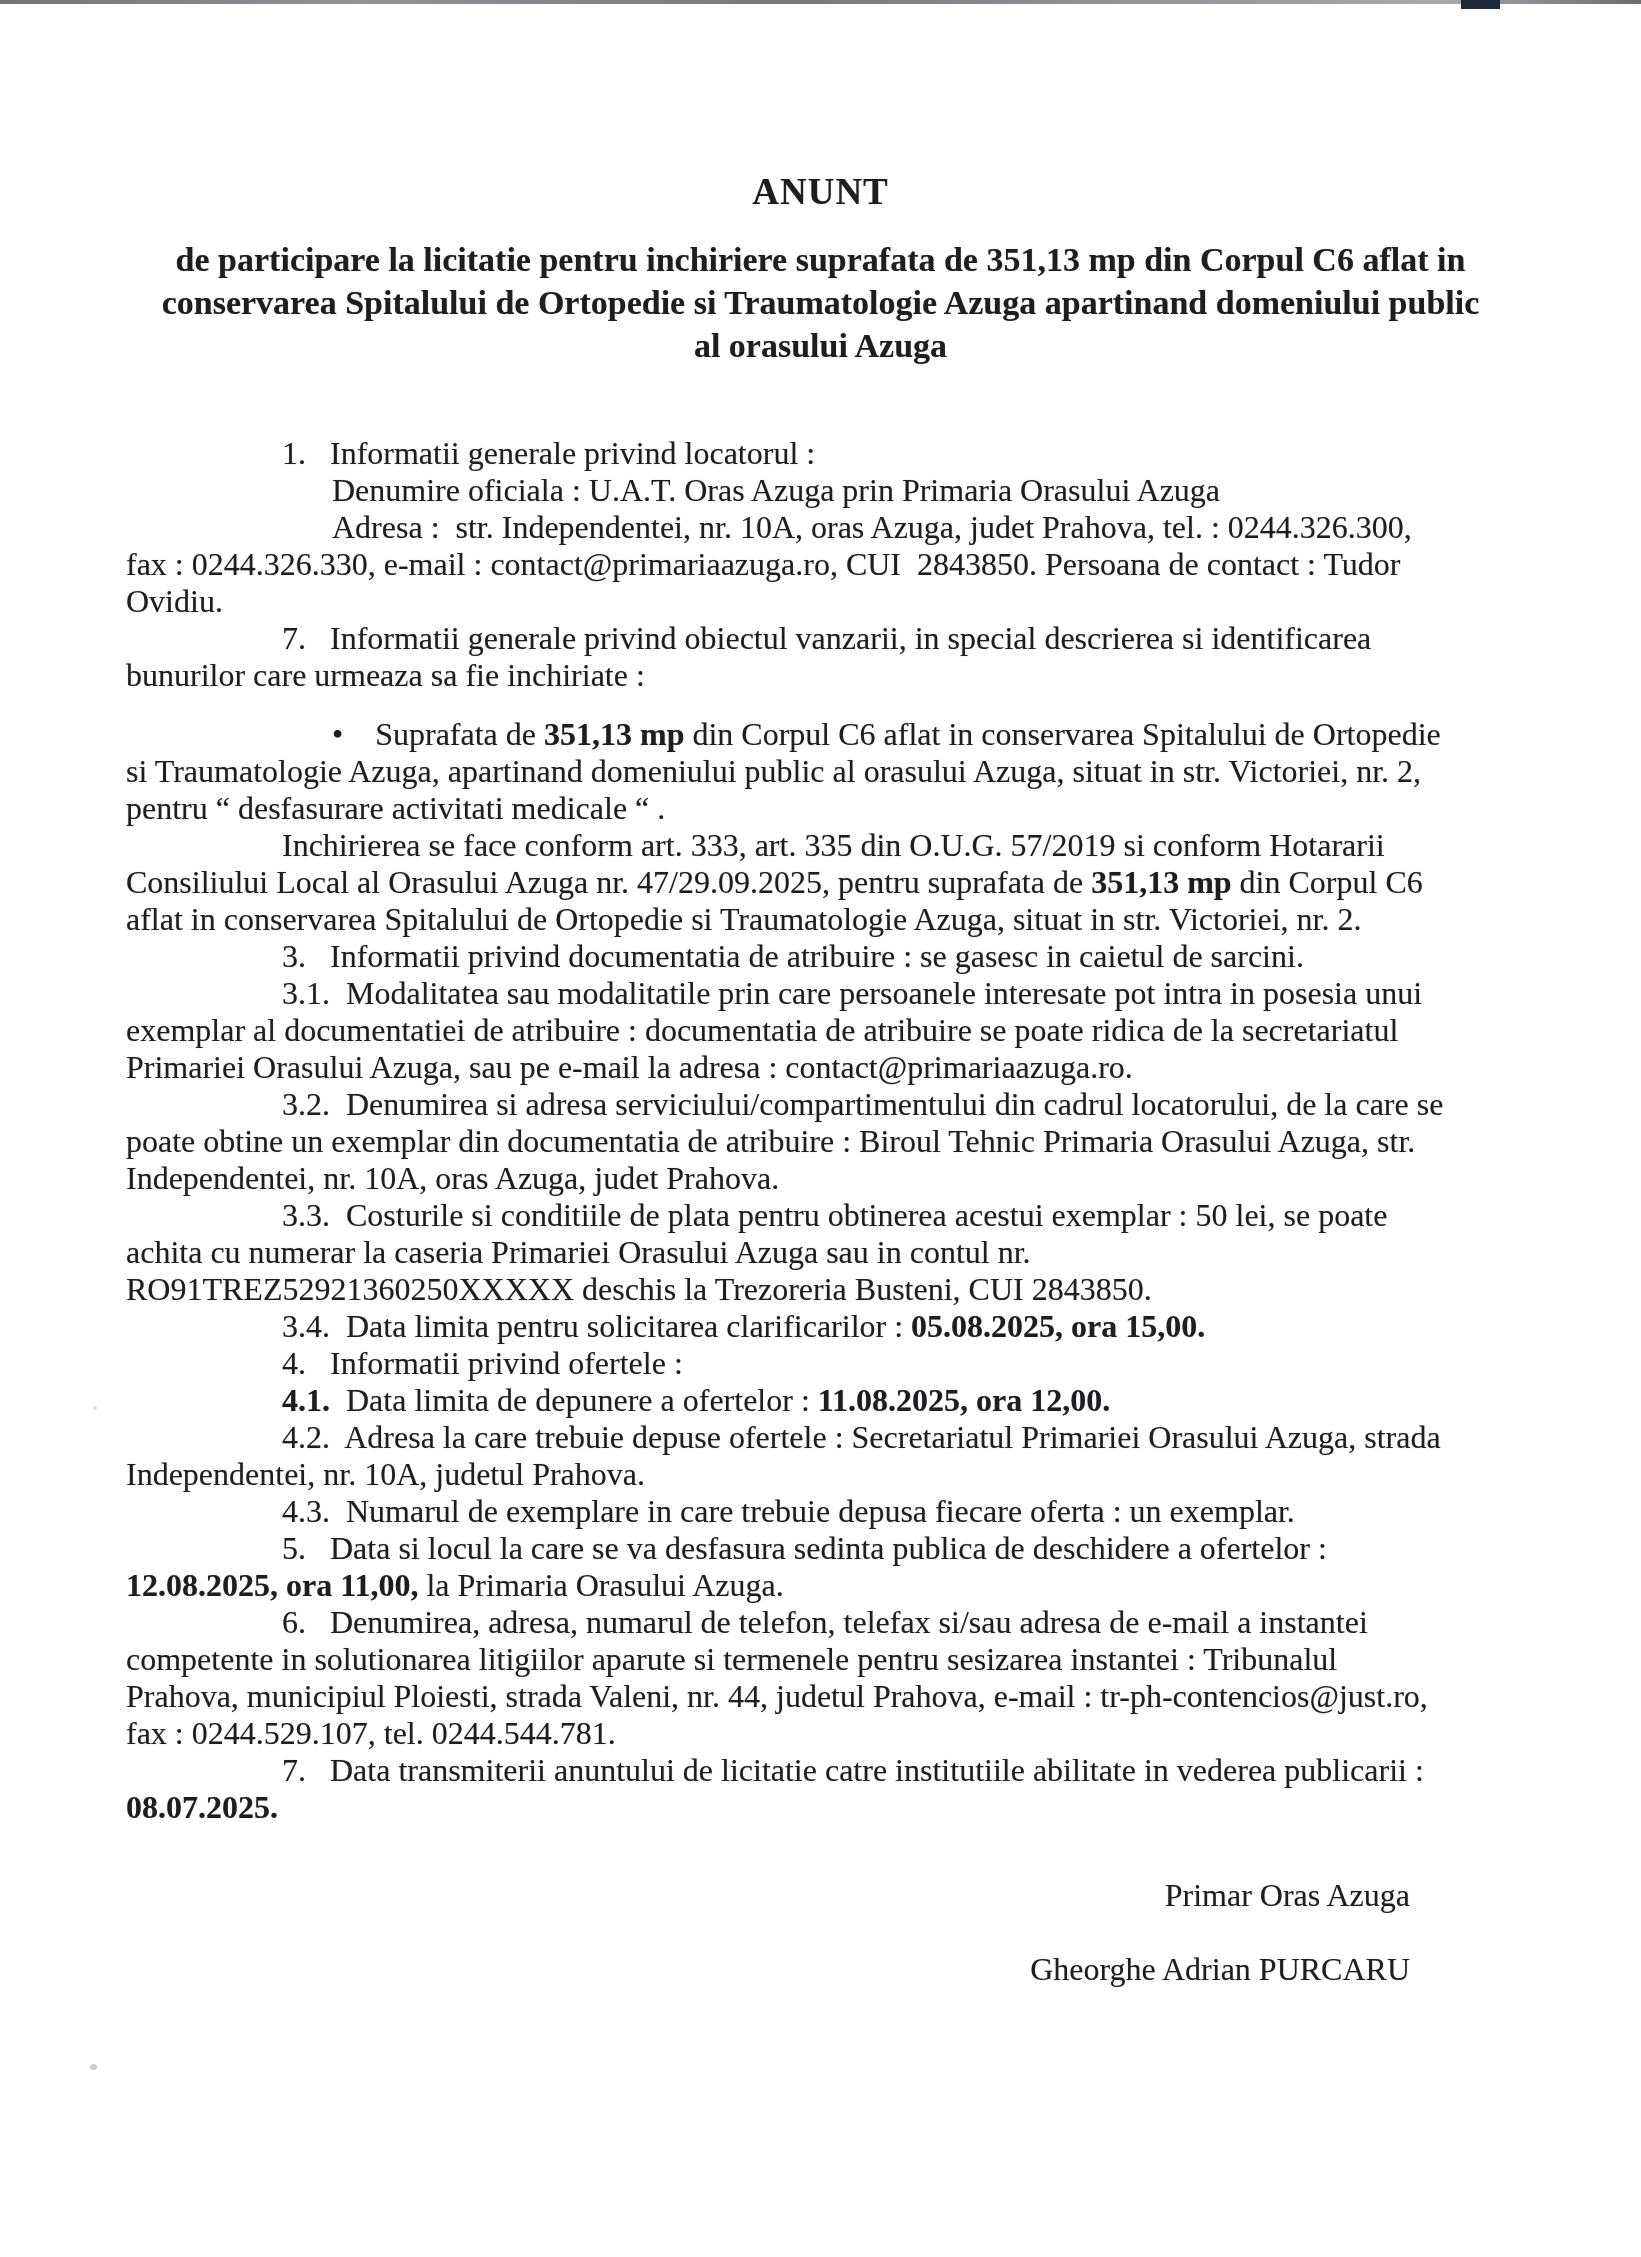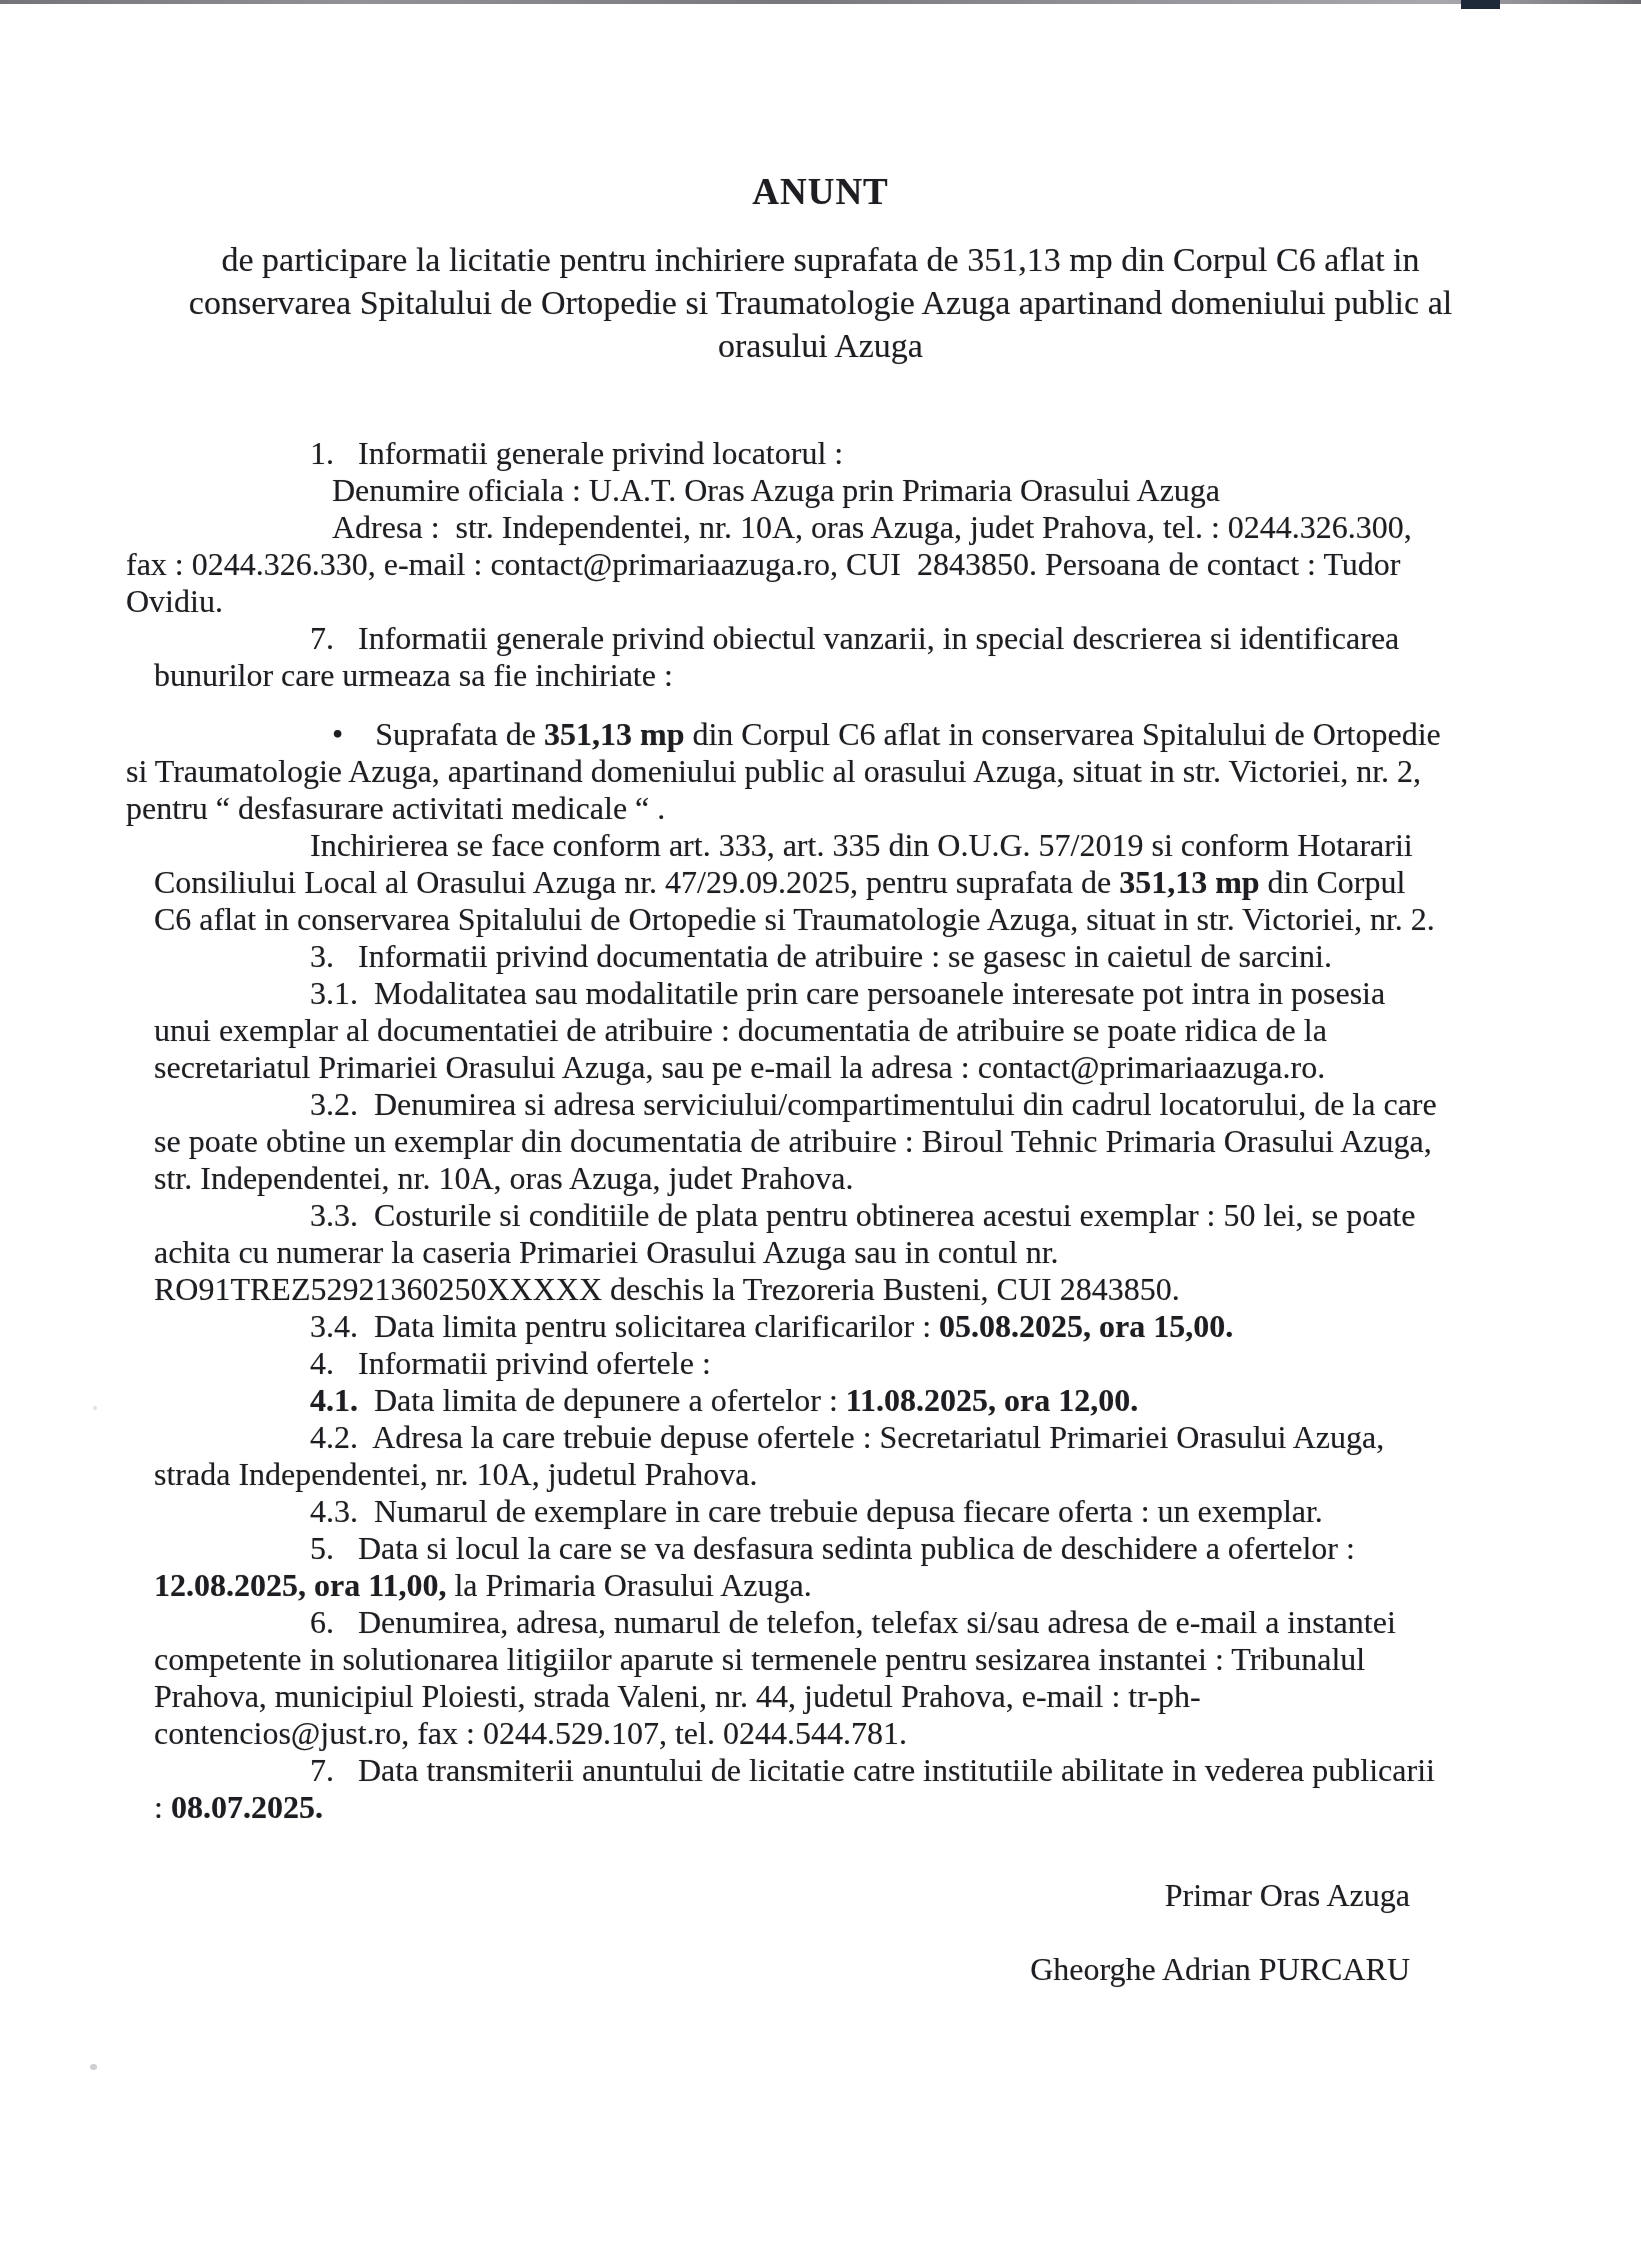--- a/index.html
+++ b/index.html
@@ -32,31 +32,31 @@
   .doc-title {
     margin:170px 0 0 0;
     text-align:center;
     font-size:37px; font-weight:bold;
     letter-spacing:1px;
   }
   .doc-heading {
     margin:25px auto 0 auto;
     width:1323px;
     text-align:center;
-    font-size:34px; font-weight:normal;
+    font-size:34px; font-weight:bold;
     line-height:43px;
   }
   .doc-body {
     margin:68px 0 0 126px;
     width:1318px;
     font-size:32px;
     line-height:37px;
   }
   .para { margin:0; white-space:pre-wrap; }
-  .ind1 { text-indent:156px;margin-left:28px; }
+  .ind1 { text-indent:156px; }
   .ind2 { text-indent:206px; }
   .bullet-gap { margin-top:22px; }
   .doclink { text-underline-offset:4.8px; }
   b { font-weight:bold; }
   .signature {
     margin:50px 0 0 126px;
     width:1284px;
     text-align:right;
     font-size:32px;
     line-height:38px;

